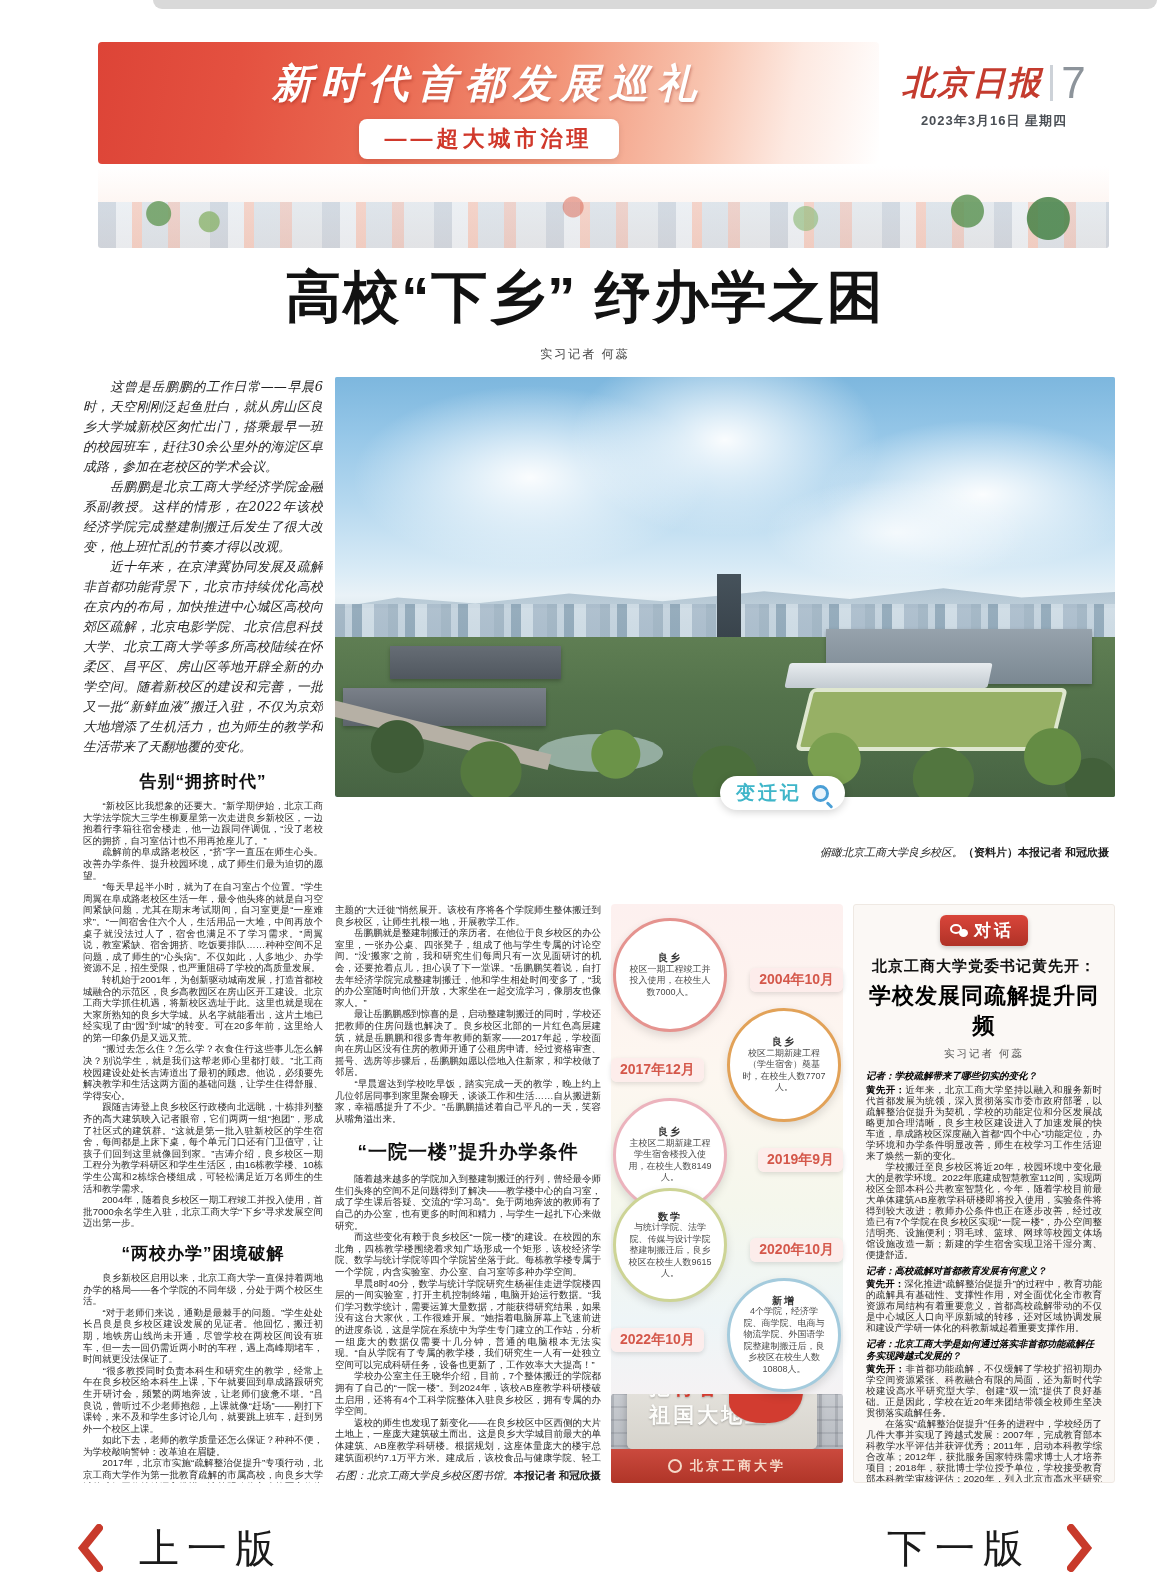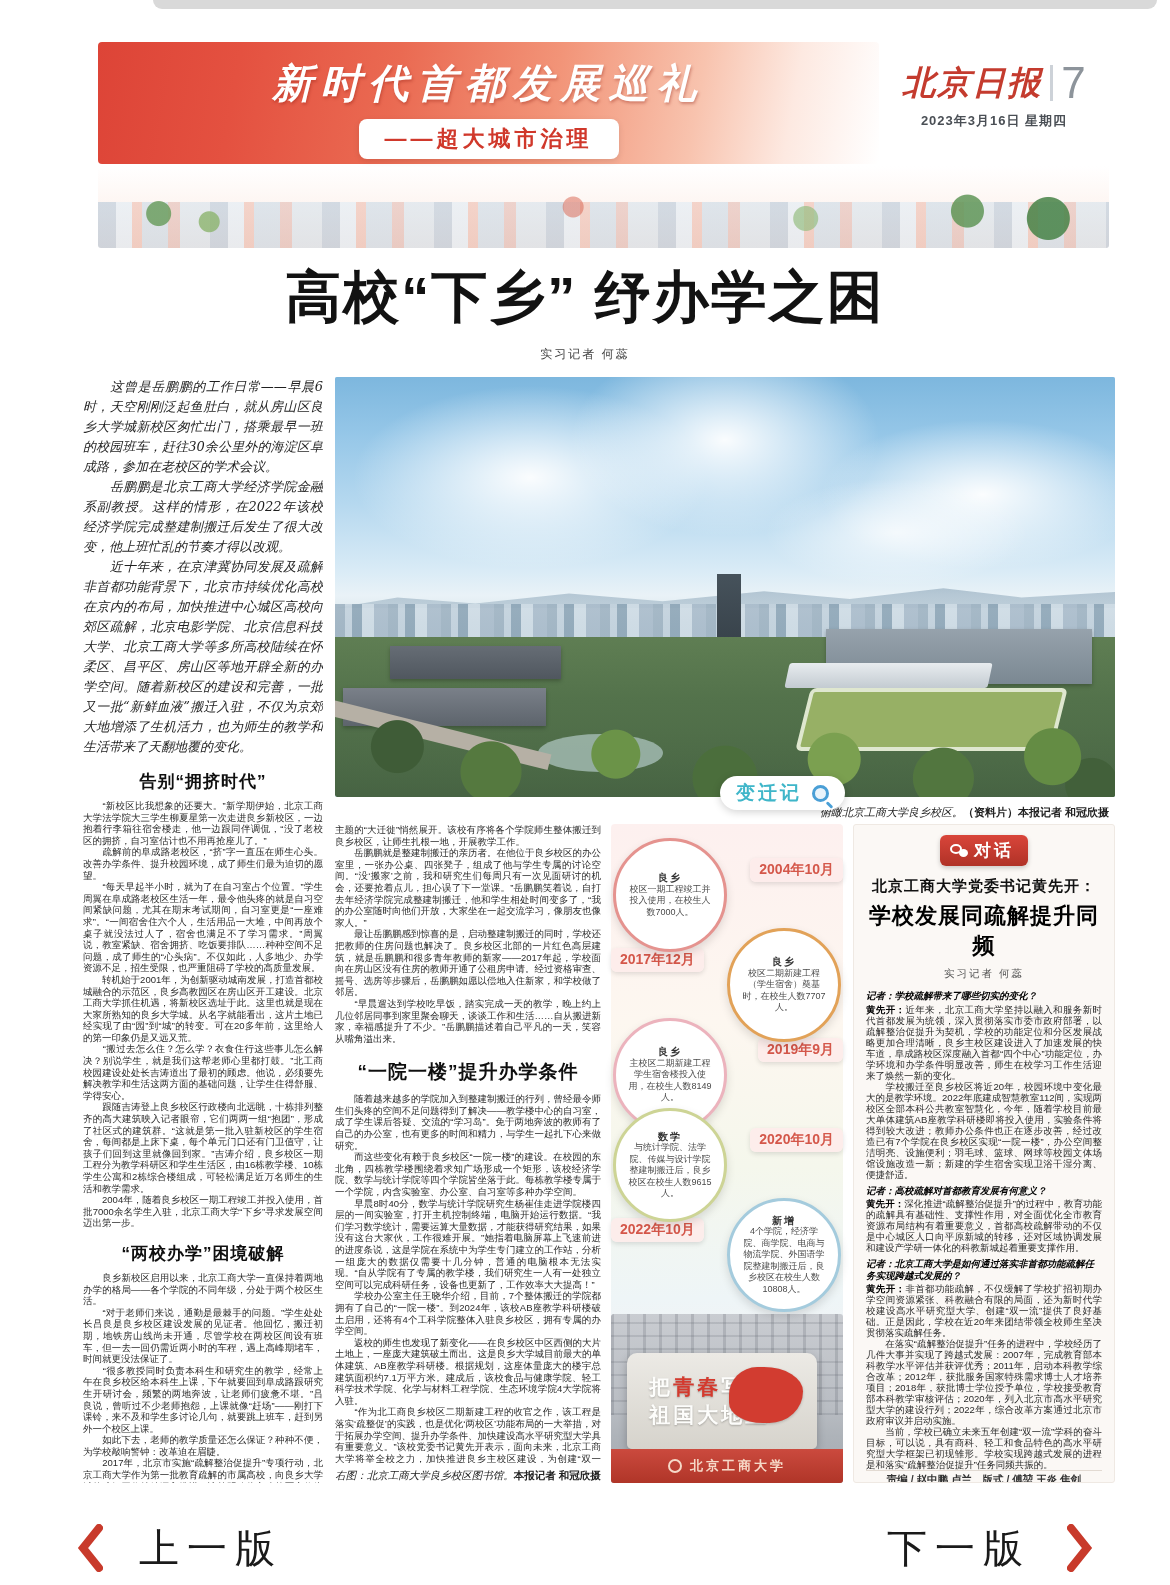--- a/index.html
+++ b/index.html
@@ -49,21 +49,21 @@
 
   
   .content { display:flex; gap:12px; padding:14px 42px 0 70px; height:1120px; }
   .col-left { width:240px; overflow:hidden; }
   .intro { font-family:"DejaVu Serif", serif; font-style:italic; font-size:13px; line-height:20px;
     color:#1f1f1f; white-space:pre-line; text-align:justify; }
   h2.sec { text-align:center; font-size:17px; font-weight:900; color:#0f0f0f; margin:13px 0 7px; letter-spacing:1px; }
   h2.sec.big { font-size:19px; margin:15px 0 8px; }
   .body { font-size:9.5px; line-height:11.6px; color:#2a2a2a; text-align:justify; white-space:pre-line; }
 
-  .right-area { flex:1; display:flex; flex-direction:column; }
+  .right-area { flex:1; display:flex; flex-direction:column;gap:40px; }
 
   
   .main-photo { position:relative; height:420px; border-radius:2px; overflow:visible; background:#bcd9ec; }
   .ph { position:absolute; }
   .ph-sky { inset:0; overflow:hidden; border-radius:2px;
     background:linear-gradient(180deg,#7db7de 0%,#96c7e8 14%,#b5d8ef 30%,#d9ebf6 46%,#e9f2f7 52%,#dfe9ef 56%,#cfdde6 58%,#c3d4de 60%); }
   .ph-cloud { border-radius:50%; background:radial-gradient(ellipse at center, rgba(255,255,255,.95) 0%, rgba(255,255,255,0) 70%); }
   .c1 { left:2%; top:2%; width:46%; height:44%; }
   .c2 { left:30%; top:-8%; width:40%; height:46%; }
   .c3 { right:-4%; top:10%; width:42%; height:36%; }
@@ -115,21 +115,21 @@
     background:linear-gradient(180deg,#fdf0ef 0%,#fdf7f0 30%,#f5f7ec 52%,#eef5f7 72%,#fdeff0 100%); border-radius:4px; }
   .tl-items { padding-top:14px; }
   .tl-item { position:relative; height:112px; margin-bottom:-22px;padding-left:24px; }
   .tl-circle { position:absolute; top:0; width:114px; height:114px; border-radius:50%; background:#fff;
     border:3px solid #ccc; box-shadow:0 4px 10px rgba(0,0,0,.13); display:flex; flex-direction:column;
     align-items:center; justify-content:center; text-align:center; padding:12px; z-index:2;
     font-size:9px; line-height:11.5px; color:#4a4a4a; }
   .tl-circle b { font-size:10px; color:#333; letter-spacing:2px; }
   .tl-left .tl-circle { left:2px; }  .tl-left .tl-date { right:0; }
   .tl-right .tl-circle { right:2px; } .tl-right .tl-date { left:0; }
-  .tl-date { position:absolute; top:20px; z-index:1; background:rgba(253,235,234,.92); color:#d4574a;
+  .tl-date { position:absolute; top:50px; z-index:1; background:rgba(253,235,234,.92); color:#d4574a;
     font-weight:800; font-size:14px; padding:3px 9px; border-radius:6px; box-shadow:0 2px 5px rgba(0,0,0,.12); white-space:nowrap; }
   .r1 { border-color:#e5938f; } .r2 { border-color:#e2a258; } .r3 { border-color:#ecb3bd; }
   .r4 { border-color:#cdd495; } .r5 { border-color:#a4cbdd; }
 
   
   .bottom-photo { position:relative; margin-top:26px; height:232px; border-radius:3px; overflow:hidden;
     background:linear-gradient(180deg,#c9ccd1 0%,#b9bdc3 55%,#aeb3b9 72%,#a5aab1 100%); }
   .bp-windows { position:absolute; inset:0 0 40% 0;
     background-image:repeating-linear-gradient(90deg, rgba(90,95,105,.22) 0 3px, transparent 3px 16px),
       repeating-linear-gradient(0deg, rgba(90,95,105,.18) 0 2px, transparent 2px 13px); }

